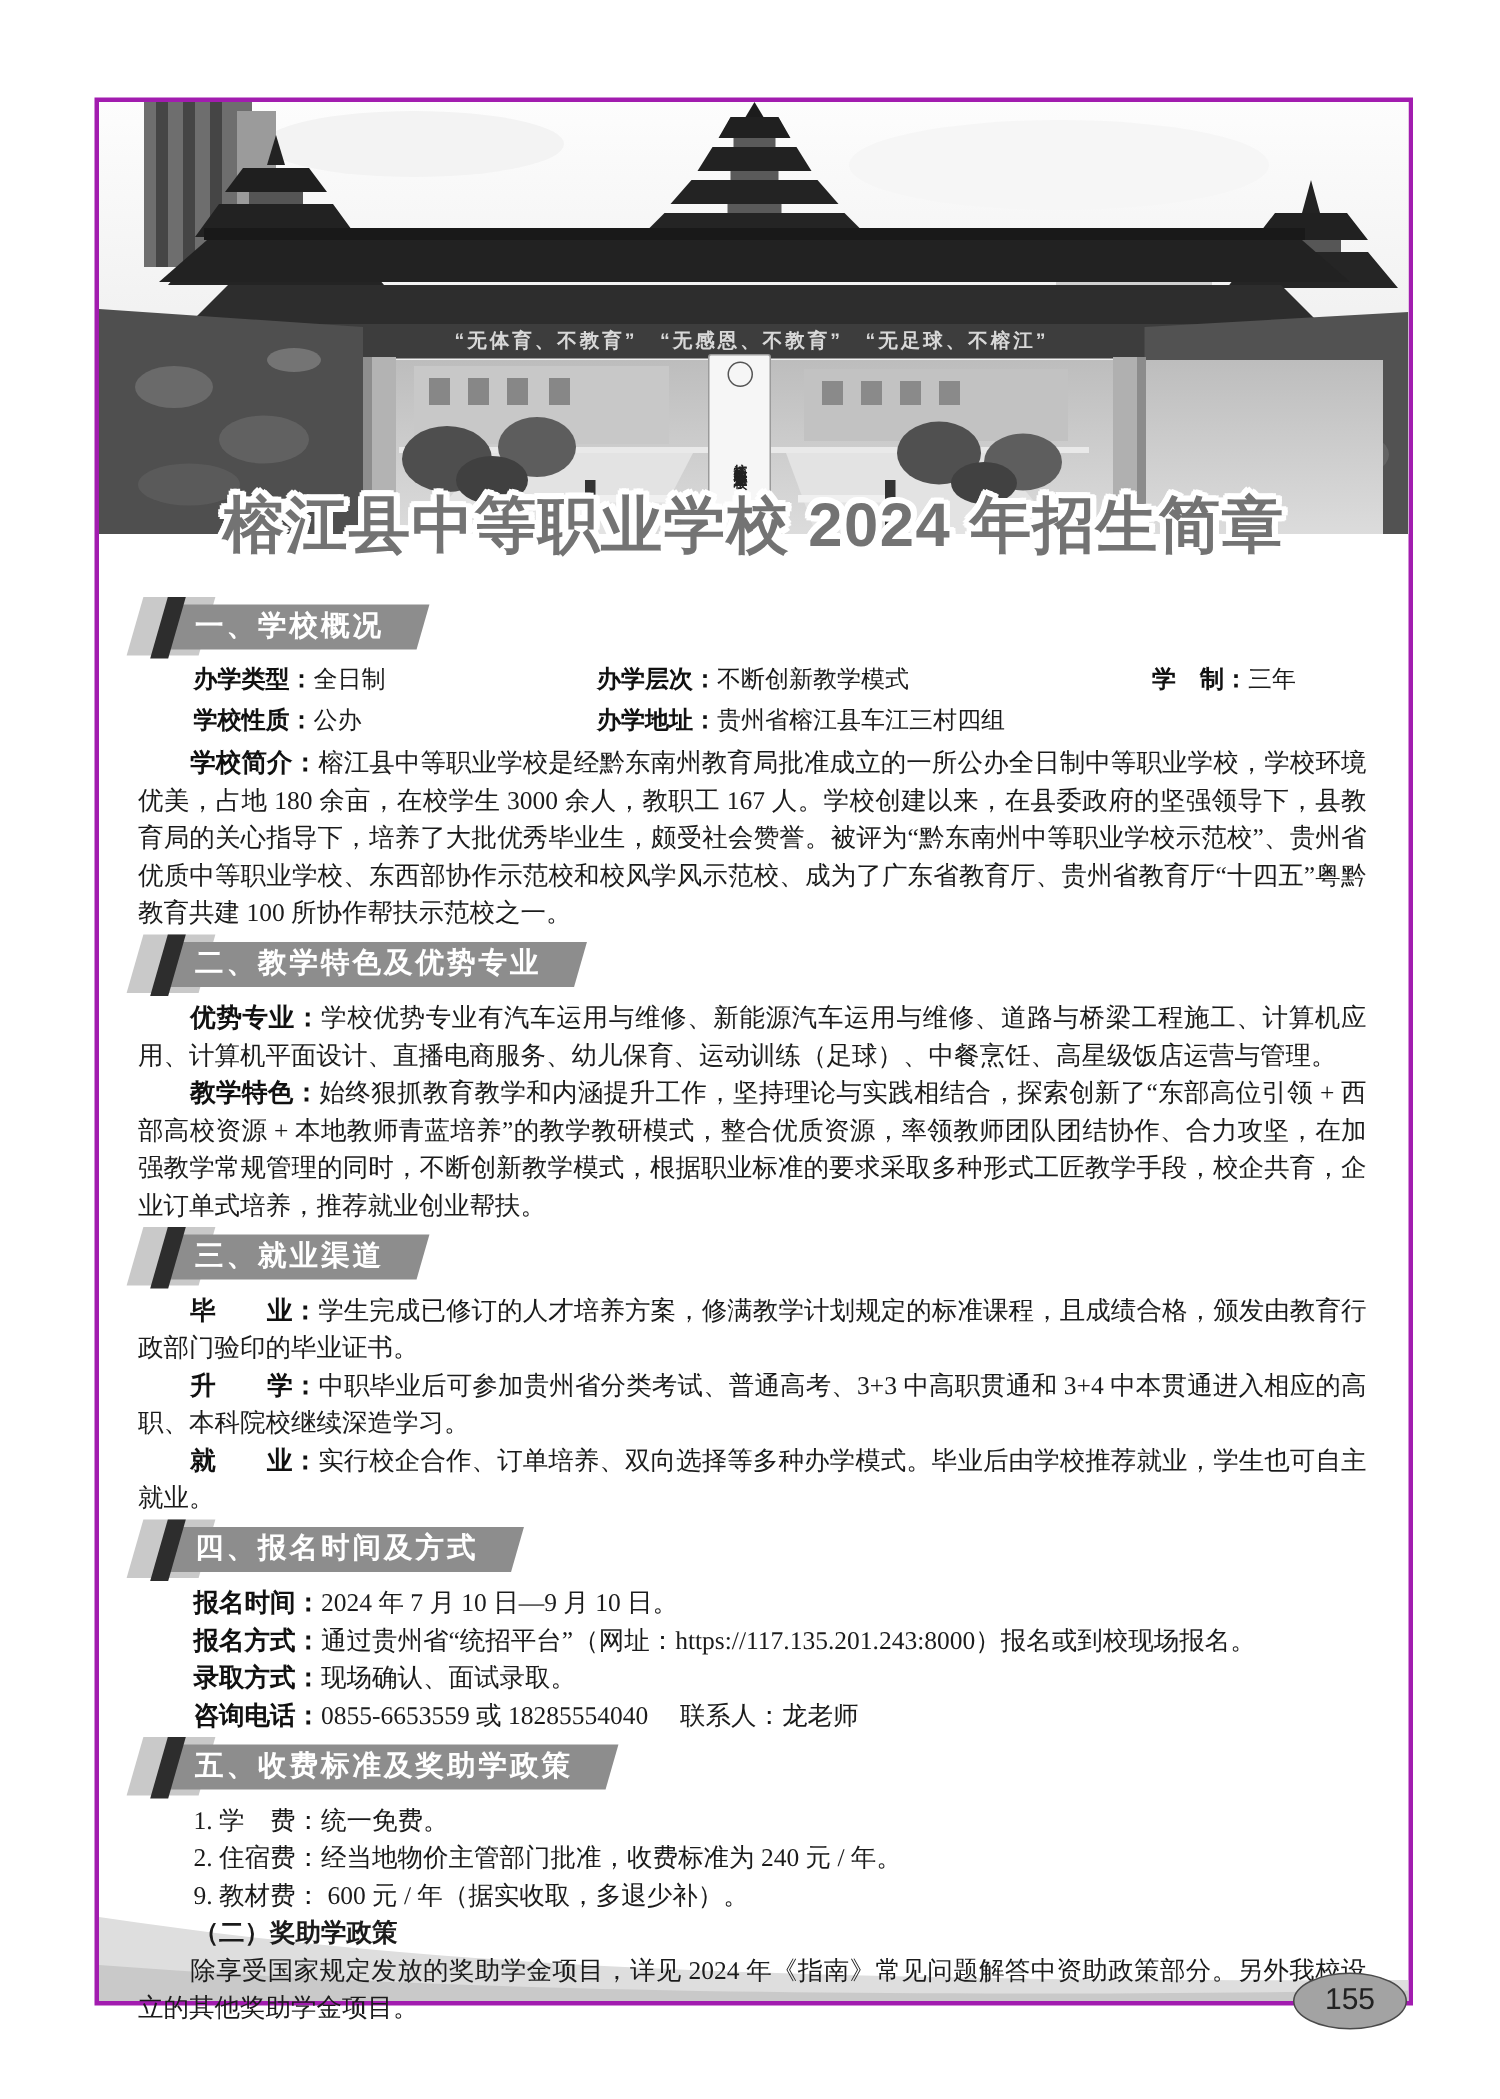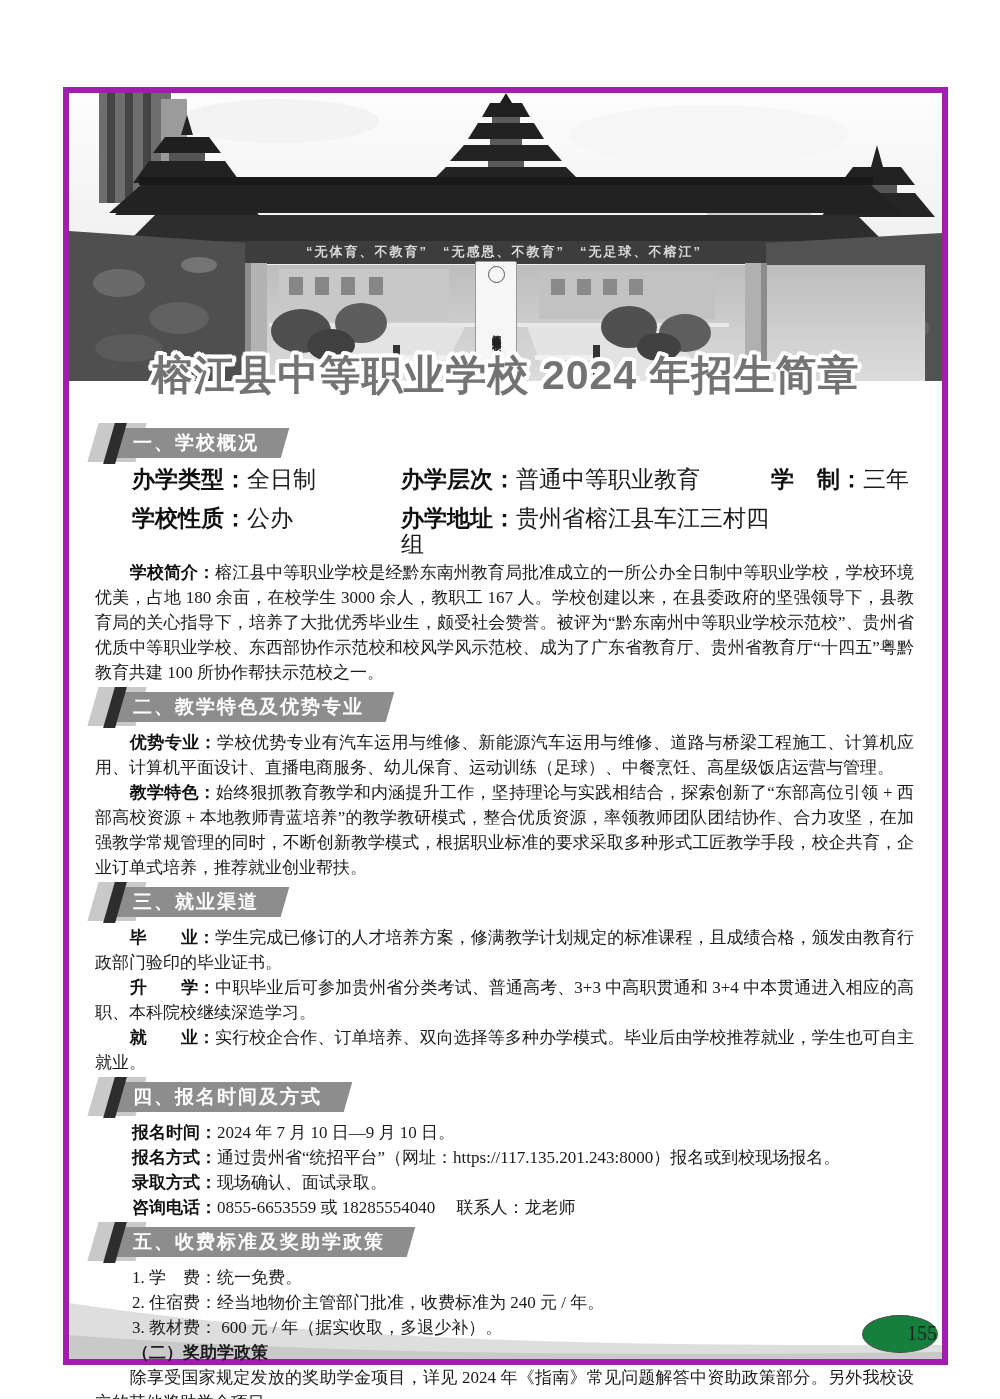--- a/index.html
+++ b/index.html
@@ -1,19 +1,19 @@
 <!DOCTYPE html>
 <html><head>
 <meta charset="utf-8">
 <style>
   html,body{margin:0;padding:0;background:#ffffff;}
   .canvas{position:relative;width:1000px;height:1399px;background:#ffffff;overflow:hidden;
           font-family:"Liberation Serif",serif;color:#1b1b1b;}
   .page-frame{position:absolute;left:63px;top:65px;width:873px;height:1266px;
-              border:6px solid #a21caf;background:#ffffff;margin-top:22px;}
+              border:3px solid #a21caf;background:#ffffff;}
   
   .photo{position:absolute;left:0;top:0;width:873px;height:288px;overflow:hidden;background:#eeeeee;}
   .photo svg{display:block;}
   .banner-text{position:absolute;left:140px;top:150px;width:590px;text-align:center;
                color:#d8d8d8;font-family:"Liberation Sans",sans-serif;font-weight:bold;
                font-size:13px;letter-spacing:2px;white-space:nowrap;}
   .gate-sign{position:absolute;left:406px;top:168px;width:42px;height:120px;background:#f6f6f6;
              border:1px solid #9a9a9a;border-radius:2px;box-sizing:border-box;text-align:center;overflow:hidden;}
   .gate-emblem{width:15px;height:15px;border:1.5px solid #555;border-radius:50%;margin:4px auto 2px auto;}
   .gate-sign-chars{writing-mode:vertical-rl;text-orientation:upright;font-size:9px;line-height:1.05;
@@ -32,31 +32,31 @@
   .sec .lt{position:absolute;left:-4px;top:-5px;width:48px;height:39px;background:#c9c9c9;
            transform:skewX(-16deg);z-index:1;}
   .sec .band{position:absolute;left:18px;top:0;height:30px;background:#8d8d8d;
              transform:skewX(-16deg);padding:0 26px 0 18px;z-index:2;
              color:#ffffff;font-family:"Liberation Sans",sans-serif;font-weight:bold;
              font-size:19px;line-height:30px;letter-spacing:2px;white-space:nowrap;}
   .sec .band span{display:inline-block;transform:skewX(16deg);}
   .sec .dk{position:absolute;left:12px;top:-5px;width:12px;height:41px;background:#2d2d2d;
            transform:skewX(-16deg);z-index:3;}
   .lbl{font-family:"Liberation Sans",sans-serif;font-weight:bold;color:#111;}
-  .fields{display:grid;grid-template-columns:269px 370px 1fr;margin:2px 0 2px 37px;row-gap:12px;
-          font-size:23px;line-height:26px;}
+  .fields{display:grid;grid-template-columns:269px 370px 1fr;margin:2px 0 2px 37px;row-gap:1px;
+          font-size:16px;line-height:26px;}
   .content p{margin:0;text-align:justify;}
   .para{text-indent:2.05em;}
   .plain-ind{padding-left:37px;}
   .subhead{padding-left:37px;font-family:"Liberation Sans",sans-serif;font-weight:bold;}
   
   .bottom-wedge{position:absolute;left:0;bottom:0;width:873px;height:64px;z-index:1;pointer-events:none;}
-  .page-oval{position:absolute;left:862px;top:1315px;width:74px;height:36px;background:#15803d;
-             border:1.5px solid #4a4a4a;border-radius:50%;z-index:9;text-align:right;
-             font-size:20px;line-height:34px;color:#222;font-family:Liberation Serif, serif;}
+  .page-oval{position:absolute;left:862px;top:1315px;width:74px;height:36px;background:#a3a3a3;
+             border:1.5px solid #4a4a4a;border-radius:50%;z-index:9;text-align:center;
+             font-size:20px;line-height:34px;color:#222;font-family:Liberation Sans, sans-serif;}
 </style>
 </head>
 <body>
 
 <div class="canvas">
   <div class="page-frame">
 
     <div class="photo">
       <svg width="873" height="288" viewBox="0 0 873 288">
         <defs>
@@ -172,21 +172,21 @@
     <div class="content">
 
       <div class="sec">
         <i class="lt"></i>
         <b class="band"><span>一、学校概况</span></b>
         <i class="dk"></i>
       </div>
 
       <div class="fields">
         <div><span class="lbl">办学类型：</span><span>全日制</span></div>
-        <div><span class="lbl">办学层次：</span><span>普通中等职业教育</span></div>
+        <div><span class="lbl">办学层次：</span><span>不断创新教学模式</span></div>
         <div><span class="lbl">学　制：</span><span>三年</span></div>
         <div><span class="lbl">学校性质：</span><span>公办</span></div>
         <div><span class="lbl">办学地址：</span><span>贵州省榕江县车江三村四组</span></div>
         <div></div>
       </div>
 
       <p class="para"><b class="lbl">学校简介：</b><span>榕江县中等职业学校是经黔东南州教育局批准成立的一所公办全日制中等职业学校，学校环境优美，占地 180 余亩，在校学生 3000 余人，教职工 167 人。学校创建以来，在县委政府的坚强领导下，县教育局的关心指导下，培养了大批优秀毕业生，颇受社会赞誉。被评为“黔东南州中等职业学校示范校”、贵州省优质中等职业学校、东西部协作示范校和校风学风示范校、成为了广东省教育厅、贵州省教育厅“十四五”粤黔教育共建 100 所协作帮扶示范校之一。</span></p>
 
       <div class="sec">
         <i class="lt"></i>
@@ -219,21 +219,21 @@
       <p class="plain-ind"><b class="lbl">咨询电话：</b><span>0855-6653559 或 18285554040　 联系人：龙老师</span></p>
 
       <div class="sec">
         <i class="lt"></i>
         <b class="band"><span>五、收费标准及奖助学政策</span></b>
         <i class="dk"></i>
       </div>
 
       <p class="plain-ind">1. 学　费：统一免费。</p>
       <p class="plain-ind">2. 住宿费：经当地物价主管部门批准，收费标准为 240 元 / 年。</p>
-      <p class="plain-ind">3. 教材费： 600 元 / 年（据实收取，多退少补）。</p>
+      <p class="plain-ind">9. 教材费： 600 元 / 年（据实收取，多退少补）。</p>
       <p class="subhead">（二）奖助学政策</p>
       <p class="para">除享受国家规定发放的奖助学金项目，详见 2024 年《指南》常见问题解答中资助政策部分。另外我校设立的其他奖助学金项目。</p>
 
     </div>
 
     <svg class="bottom-wedge" viewBox="0 0 873 64" preserveAspectRatio="none">
       <path d="M0,8 C200,38 430,52 873,50 L873,64 L0,64 Z" fill="#dedede"></path>
       <path d="M0,40 C240,58 520,62 873,57 L873,64 L0,64 Z" fill="#c9c9c9"></path>
     </svg>
   </div>

